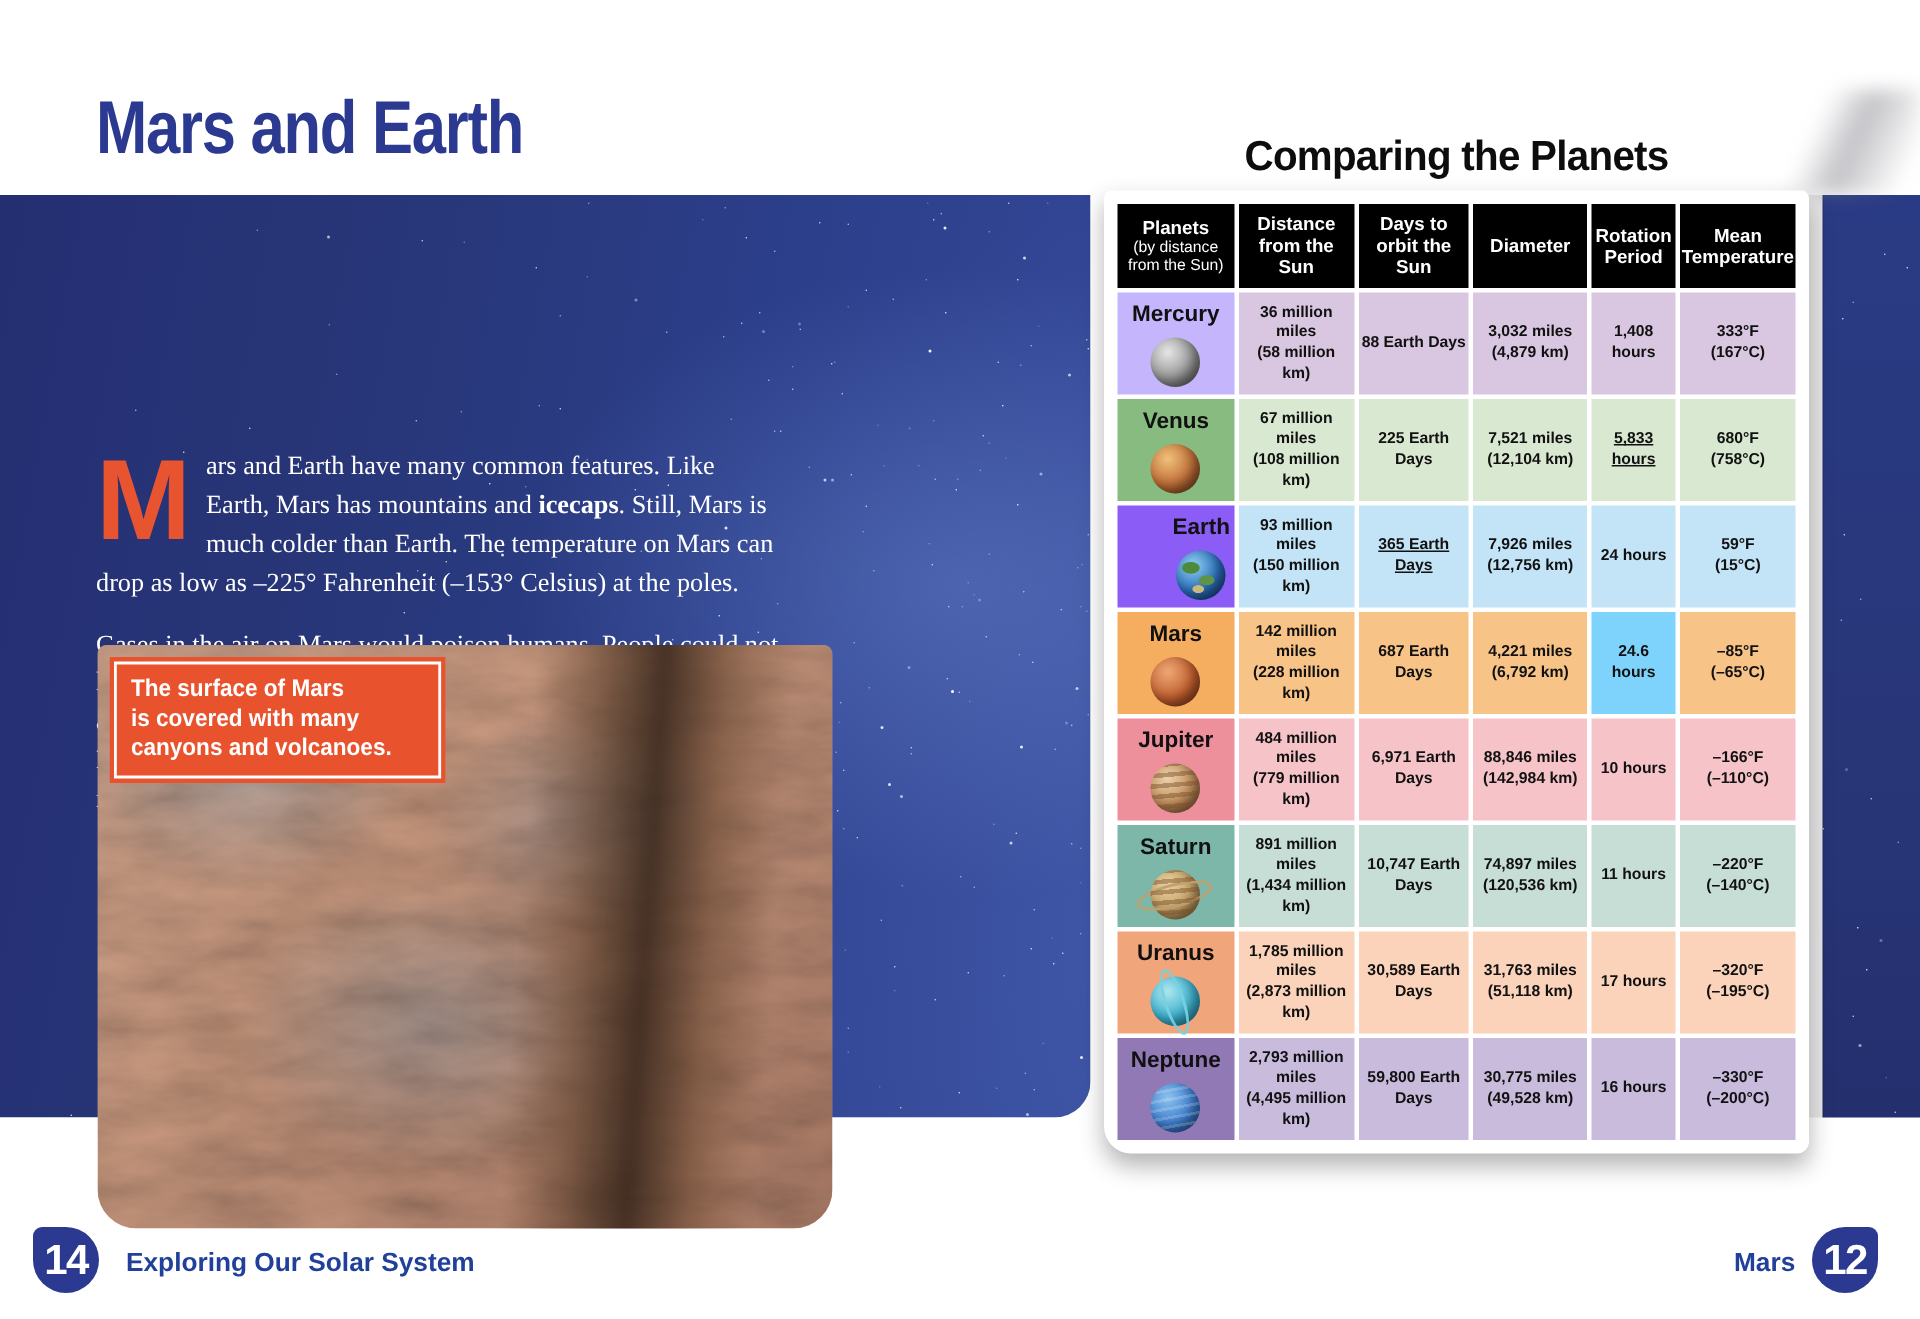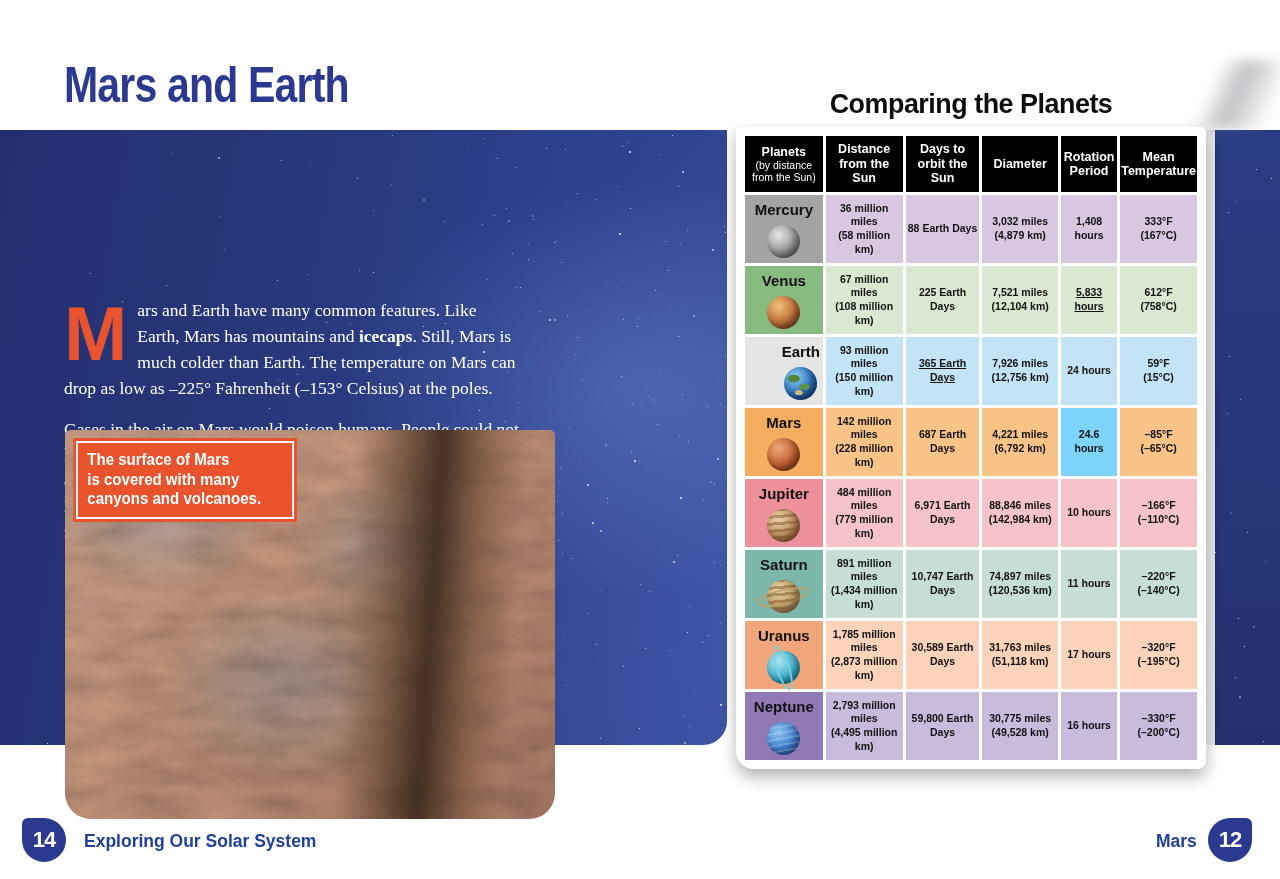--- a/index.html
+++ b/index.html
@@ -131,21 +131,21 @@
   }
   .icon-neptune-icon::after{
     content:""; position:absolute; inset:0; border-radius:50%;
     background:repeating-linear-gradient(170deg, rgba(255,255,255,.18) 0 2px, transparent 2px 6px);
   }
 
   
   .badge{
     position:absolute; width:44px; height:44px; background:#2b3990; color:#ffffff;
     display:flex; align-items:center; justify-content:center;
-    font-size:22px; font-weight:bold; letter-spacing:-1px;
+    font-size:28px; font-weight:bold; letter-spacing:-1px;
     text-shadow:0 0 1px #2b3990;
   }
   .badge-left{ left:22px; top:818px; border-radius:6px 50% 50% 50%; }
   .badge-right{ left:1208px; top:818px; border-radius:50% 6px 50% 50%; }
   .footer-text{ position:absolute; top:831px; font-size:17.5px; font-weight:bold; color:#21409a; }
   .footer-left-text{ left:84px; }
   .footer-right-text{ left:1156px; }
 </style>
 </head>
 <body>
@@ -485,21 +485,21 @@
           <th class="col-rot">
             <div>Rotation Period</div>
           </th>
           <th class="col-temp">
             <div>Mean Temperature</div>
           </th>
         </tr>
       </thead>
     <tbody id="table-body">
         <tr>
-          <td class="name-cell col-planet" style="background: #a3a3a3;">
+          <td class="name-cell col-planet" style="background: #c4b5fd;">
             <div>Mercury</div>
             <div class="planet-icon icon-mercury-icon" style="--c1: #e6e6e6; --c2: #969696; --c3: #585858;"></div>
           </td>
           <td class="col-dist" style="background: rgb(217, 199, 225);">
             <div>36 million miles</div>
             <div>(58 million km)</div>
           </td>
           <td class="col-days" style="background: rgb(217, 199, 225);">
             <div>88 Earth Days</div>
           </td>
@@ -528,26 +528,26 @@
             <div>225 Earth Days</div>
           </td>
           <td class="col-diam" style="background: rgb(217, 232, 208);">
             <div>7,521 miles</div>
             <div>(12,104 km)</div>
           </td>
           <td class="col-rot" style="background: rgb(217, 232, 208); text-decoration: underline;">
             <div>5,833 hours</div>
           </td>
           <td class="col-temp" style="background: rgb(217, 232, 208);">
-            <div>612°F</div>
+            <div>680°F</div>
             <div>(758°C)</div>
           </td>
         </tr>
         <tr>
-          <td class="name-cell col-planet" style="background: #e5e5e5; padding-left: 36px;">
+          <td class="name-cell col-planet" style="background: #8b5cf6; padding-left: 36px;">
             <div>Earth</div>
             <div class="planet-icon icon-earth-icon" style="--c1: #8fd0f2; --c2: #2a6db8; --c3: #16386f;"></div>
           </td>
           <td class="col-dist" style="background: rgb(195, 227, 246);">
             <div>93 million miles</div>
             <div>(150 million km)</div>
           </td>
           <td class="col-days" style="background: rgb(195, 227, 246); text-decoration: underline;">
             <div>365 Earth Days</div>
           </td>

